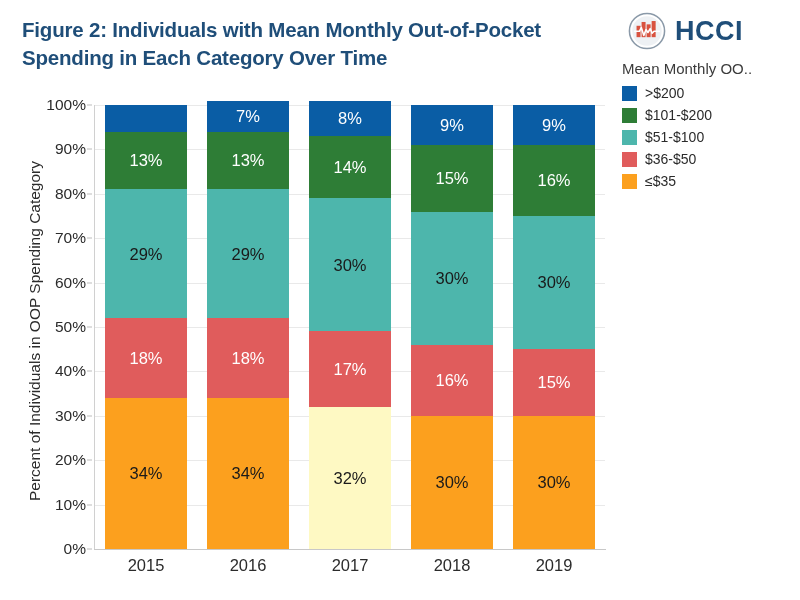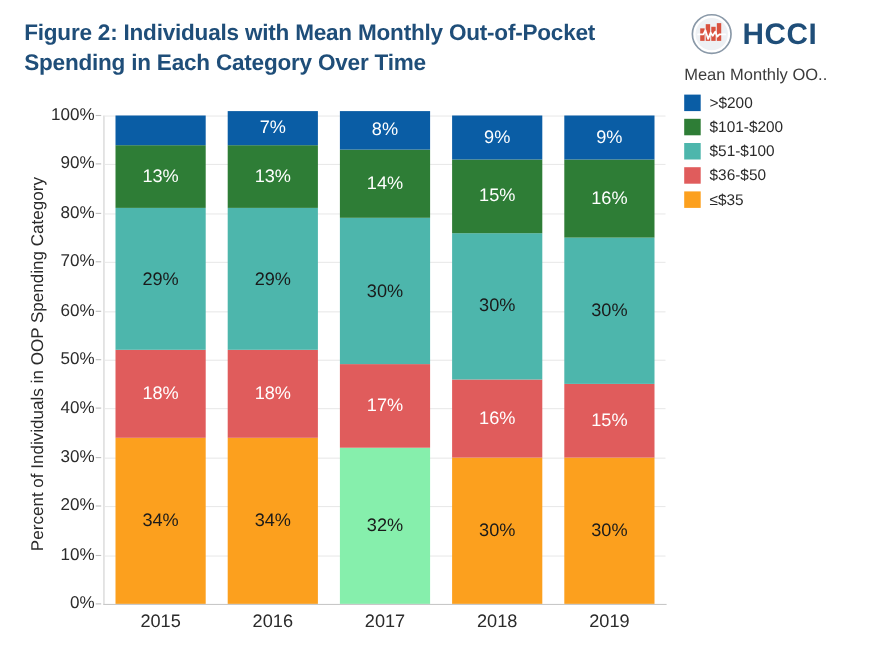--- a/index.html
+++ b/index.html
@@ -319,21 +319,21 @@
           <div class="seg" style="background: rgb(46, 125, 54); height: 57.72px; bottom: 359.64px;">
             <span class="seg-label" style="color: rgb(255, 255, 255);">13%</span>
           </div>
           <div class="seg" style="background: rgb(10, 93, 165); height: 31.08px; bottom: 417.36px;">
             <span class="seg-label" style="color: rgb(255, 255, 255);">7%</span>
           </div>
         </div>
       </div>
       <div class="bar-group" style="left: 214px; width: 82px;">
         <div class="bar-stack">
-          <div class="seg" style="background: #86efac; height: 142.08px; bottom: 0px;">
+          <div class="seg" style="background: #fef9c3; height: 142.08px; bottom: 0px;">
             <span class="seg-label" style="color: rgb(26, 26, 26);">32%</span>
           </div>
           <div class="seg" style="background: rgb(224, 92, 92); height: 75.48px; bottom: 142.08px;">
             <span class="seg-label" style="color: rgb(255, 255, 255);">17%</span>
           </div>
           <div class="seg" style="background: rgb(77, 182, 172); height: 133.2px; bottom: 217.56px;">
             <span class="seg-label" style="color: rgb(26, 26, 26);">30%</span>
           </div>
           <div class="seg" style="background: rgb(46, 125, 54); height: 62.16px; bottom: 350.76px;">
             <span class="seg-label" style="color: rgb(255, 255, 255);">14%</span>

